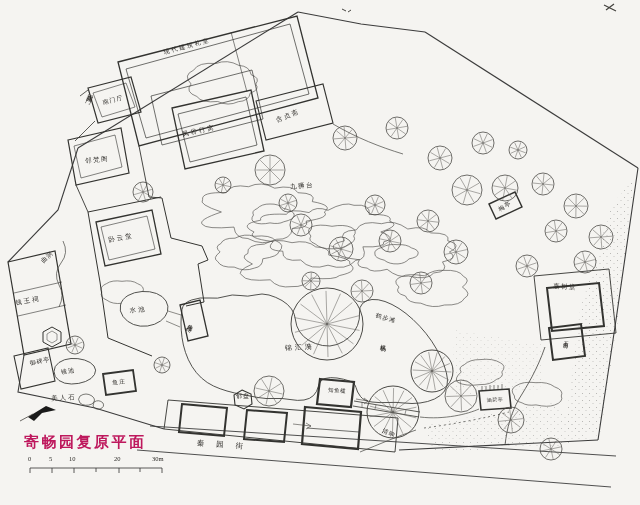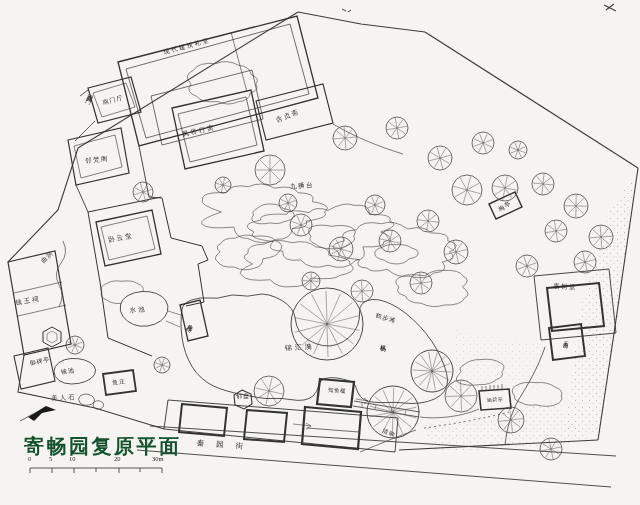--- a/index.html
+++ b/index.html
@@ -3,22 +3,22 @@
 <meta charset="utf-8">
 <style>
   html,body{margin:0;padding:0;background:#dddcd8;}
   #stage{position:relative;width:640px;height:505px;background:#f5f4f1;overflow:hidden;
          font-family:"Liberation Serif","DejaVu Serif",serif;}
   #linework{position:absolute;left:0;top:0;}
   .labels-layer{position:absolute;left:0;top:0;width:640px;height:505px;pointer-events:none;}
   .plan-label{position:absolute;color:#2e2c29;white-space:nowrap;line-height:1;
               transform-origin:center;}
   .plan-label.vert{writing-mode:vertical-rl;}
-  .plan-title{position:absolute;left:24px;top:433px;font-size:20px;font-weight:700;
-              letter-spacing:2.5px;color:#14532d;}
+  .plan-title{position:absolute;left:24px;top:433px;font-size:15px;font-weight:700;
+              letter-spacing:2.5px;color:#be185d;}
   .scalebar{position:absolute;left:22px;top:454px;width:152px;height:26px;}
   .scalebar span{position:absolute;top:1px;font-size:6.5px;color:#2e2c29;}
   .sb-0{left:6px}.sb-5{left:27px}.sb-10{left:47px}.sb-20{left:92px}.sb-30{left:130px}
 </style>
 </head>
 <body>
 
 <div id="stage">
 
   <svg id="linework" width="640" height="505" viewBox="0 0 640 505">

